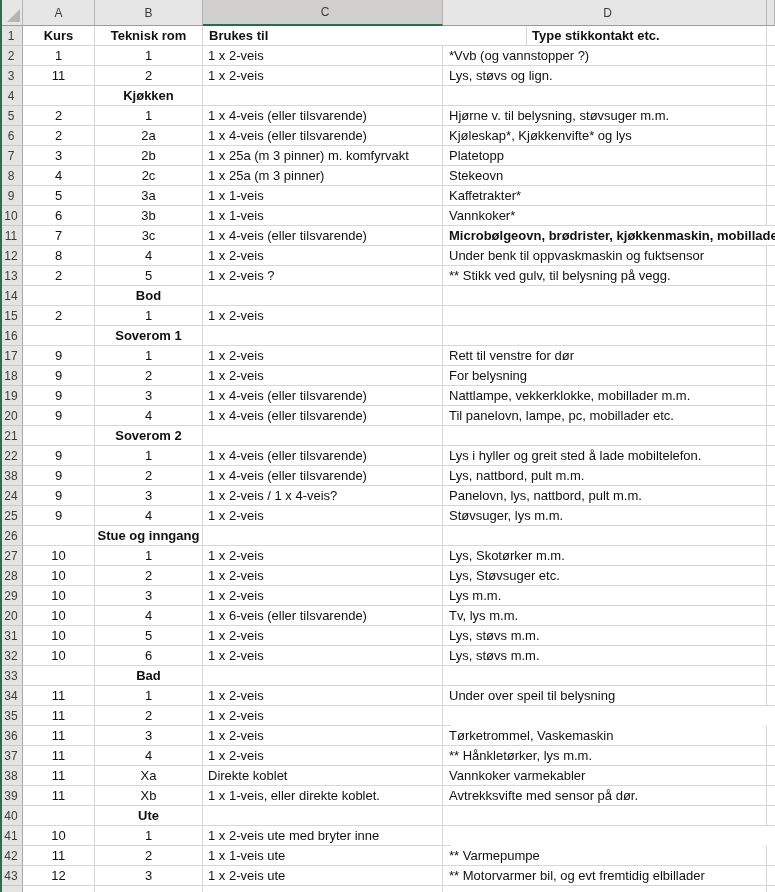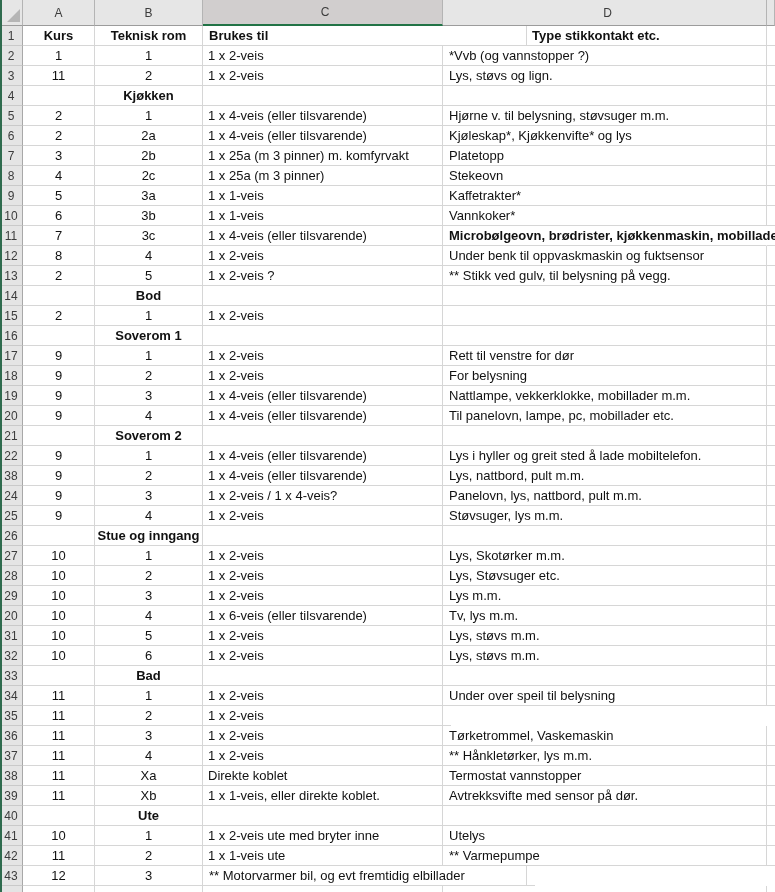--- a/index.html
+++ b/index.html
@@ -355,21 +355,21 @@
         <div class="cell c-b">4</div>
         <div class="cell c-c">1 x 2-veis</div>
         <div class="cell c-d">** Hånkletørker, lys m.m.</div>
         <div class="cell c-e"></div>
       </div>
       <div class="row">
         <div class="cell c-num">38</div>
         <div class="cell c-a">11</div>
         <div class="cell c-b">Xa</div>
         <div class="cell c-c">Direkte koblet</div>
-        <div class="cell c-d">Termostat vannstopper</div>
+        <div class="cell c-d">Vannkoker varmekabler</div>
         <div class="cell c-e"></div>
       </div>
       <div class="row">
         <div class="cell c-num">39</div>
         <div class="cell c-a">11</div>
         <div class="cell c-b">Xb</div>
         <div class="cell c-c">1 x 1-veis, eller direkte koblet.</div>
         <div class="cell c-d">Avtrekksvifte med sensor på dør.</div>
         <div class="cell c-e"></div>
       </div>
@@ -379,35 +379,35 @@
         <div class="cell c-b bold">Ute</div>
         <div class="cell c-c"></div>
         <div class="cell c-d"></div>
         <div class="cell c-e"></div>
       </div>
       <div class="row">
         <div class="cell c-num">41</div>
         <div class="cell c-a">10</div>
         <div class="cell c-b">1</div>
         <div class="cell c-c">1 x 2-veis ute med bryter inne</div>
-        <div class="cell c-d">Utelys</div>
         <div class="cell c-e"></div>
       </div>
       <div class="row">
         <div class="cell c-num">42</div>
         <div class="cell c-a">11</div>
         <div class="cell c-b">2</div>
         <div class="cell c-c">1 x 1-veis ute</div>
         <div class="cell c-d">** Varmepumpe</div>
         <div class="cell c-e"></div>
       </div>
       <div class="row">
         <div class="cell c-num">43</div>
         <div class="cell c-a">12</div>
         <div class="cell c-b">3</div>
+        <div class="cell c-c">1 x 2-veis ute</div>
         <div class="cell c-d">** Motorvarmer bil, og evt fremtidig elbillader</div>
         <div class="cell c-e"></div>
       </div>
       <div class="row">
         <div class="cell c-num"></div>
         <div class="cell c-a"></div>
         <div class="cell c-b"></div>
         <div class="cell c-c"></div>
         <div class="cell c-d"></div>
         <div class="cell c-e"></div>

